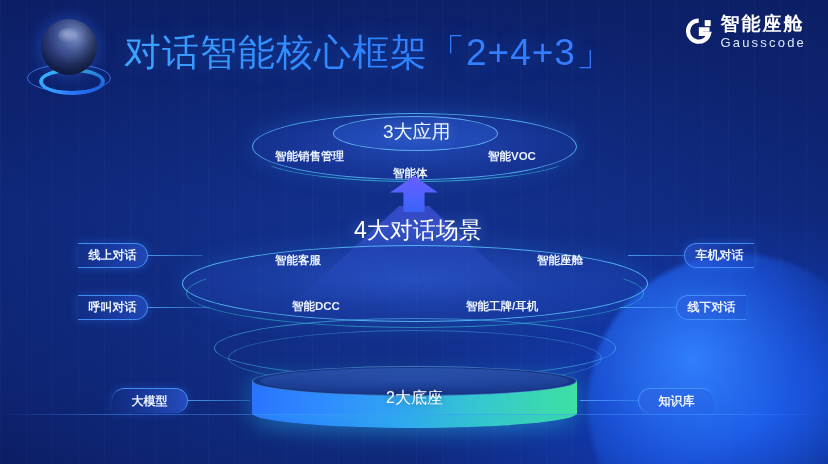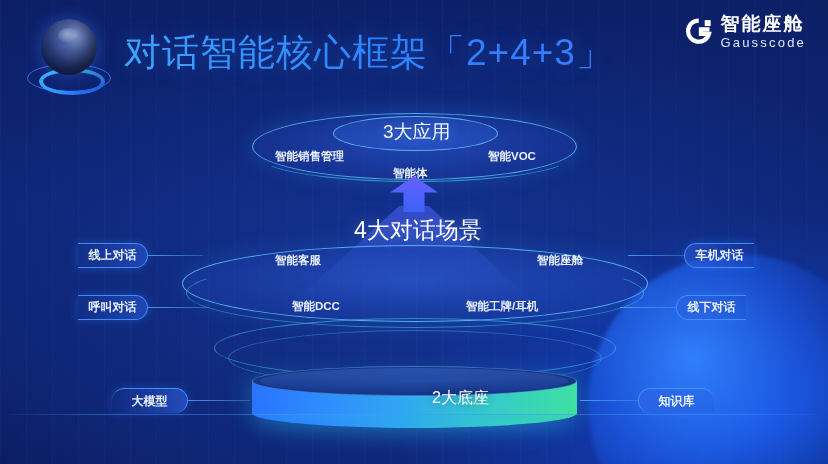--- a/index.html
+++ b/index.html
@@ -254,21 +254,21 @@
 
   <div class="ell ring1"></div>
   <div class="ell ring2"></div>
 
   <div class="base-wrap">
     <div class="base-bot"></div>
     <div class="base-body"></div>
     <div class="base-top"></div>
     <div class="base-sheen"></div>
   </div>
-  <div class="lbl base-title" style="left:386px;top:388px;margin-left:46px;">2大底座</div>
+  <div class="lbl base-title" style="left:386px;top:388px;">2大底座</div>
 
   <div class="connector" style="left:148px;top:255px;width:55px;"></div>
   <div class="pill pill-left" style="left:78px;top:243px;">线上对话</div>
 
   <div class="connector" style="left:148px;top:307px;width:62px;"></div>
   <div class="pill pill-left" style="left:78px;top:295px;">呼叫对话</div>
 
   <div class="connector" style="left:628px;top:255px;width:56px;"></div>
   <div class="pill pill-right" style="left:684px;top:243px;">车机对话</div>
 

